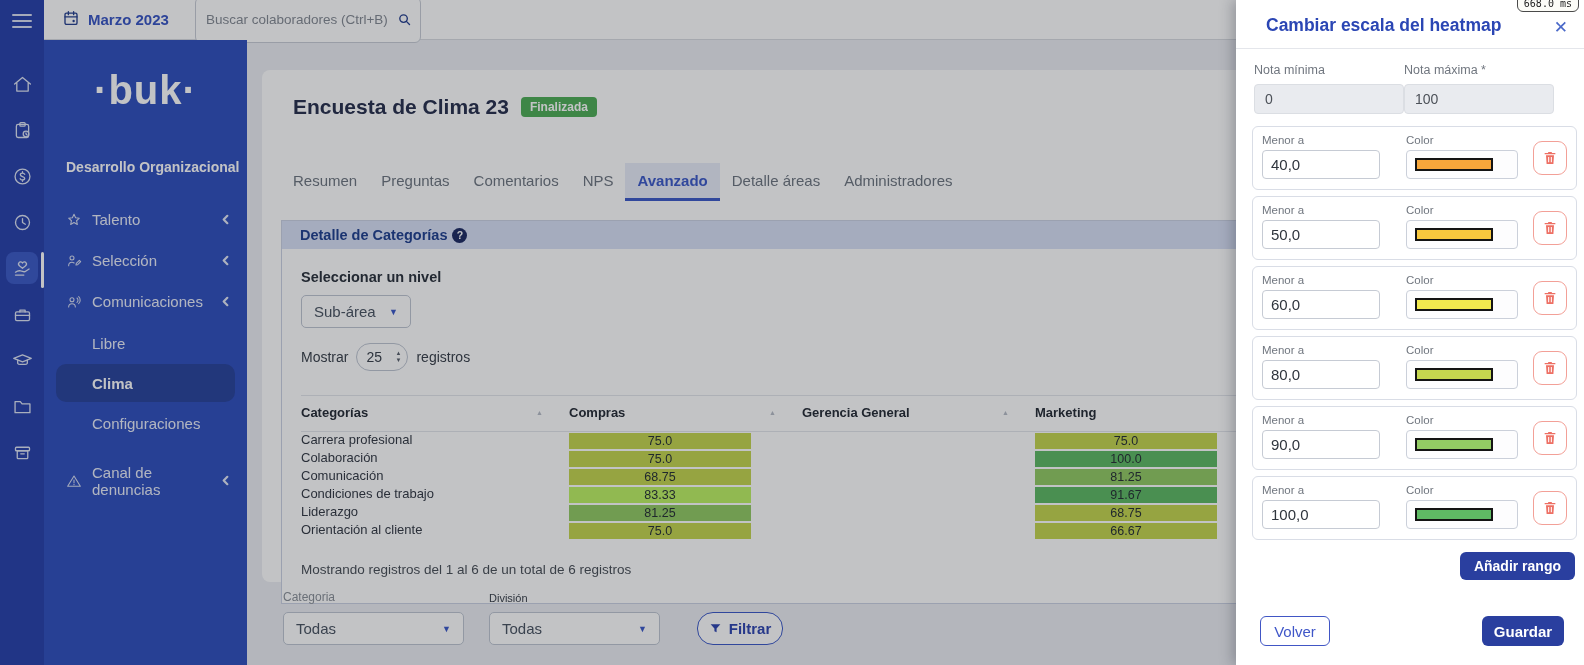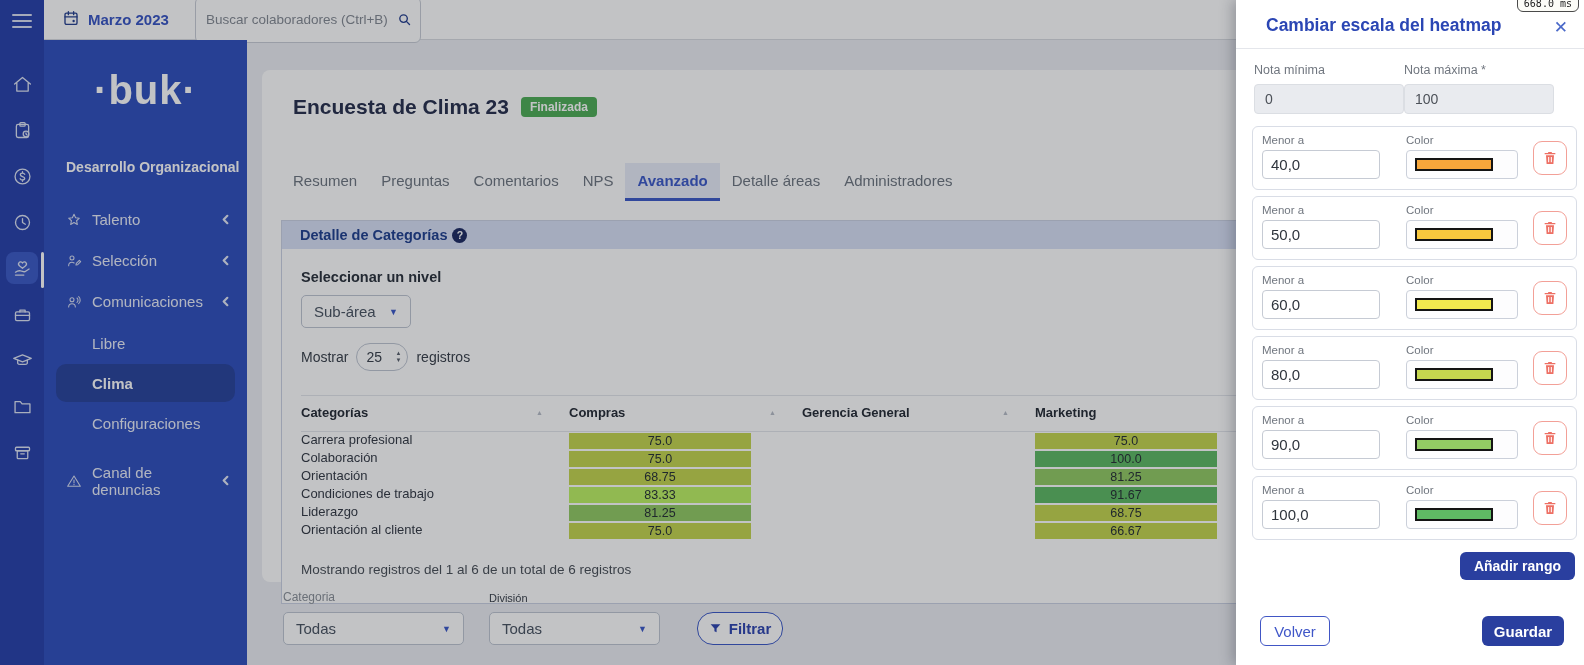--- a/index.html
+++ b/index.html
@@ -323,21 +323,21 @@
                 <div class="rlabel">Colaboración</div>
                 <div class="cellwrap">
                   <div class="heatcell" style="background: rgb(197, 214, 79);">75.0</div>
                 </div>
                 <div class="cellwrap"></div>
                 <div class="cellwrap">
                   <div class="heatcell" style="background: rgb(95, 186, 100);">100.0</div>
                 </div>
               </div>
               <div class="trow">
-                <div class="rlabel">Orientación</div>
+                <div class="rlabel">Comunicación</div>
                 <div class="cellwrap">
                   <div class="heatcell" style="background: rgb(197, 214, 79);">68.75</div>
                 </div>
                 <div class="cellwrap"></div>
                 <div class="cellwrap">
                   <div class="heatcell" style="background: rgb(147, 203, 100);">81.25</div>
                 </div>
               </div>
               <div class="trow">
                 <div class="rlabel">Condiciones de trabajo</div>

